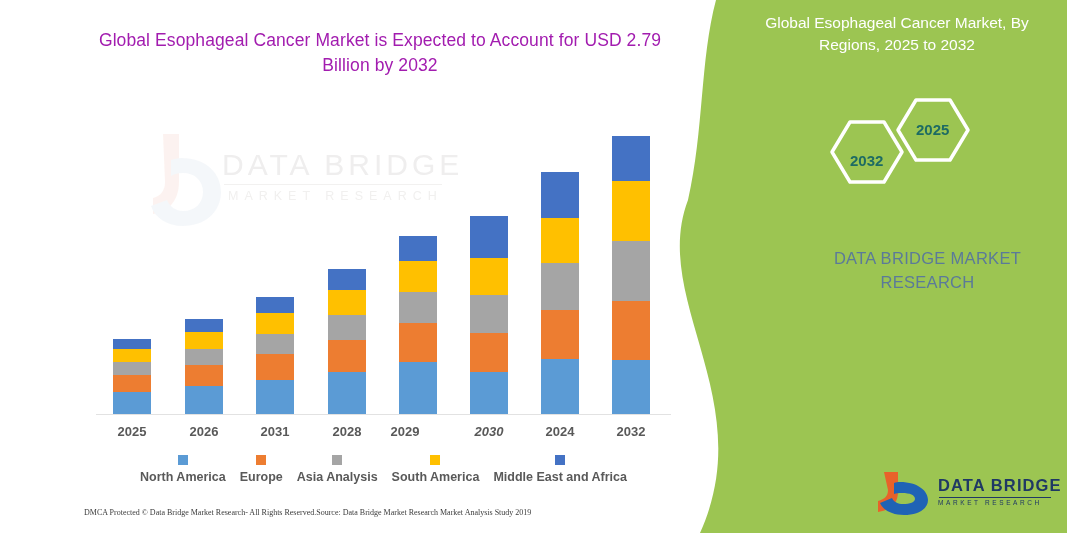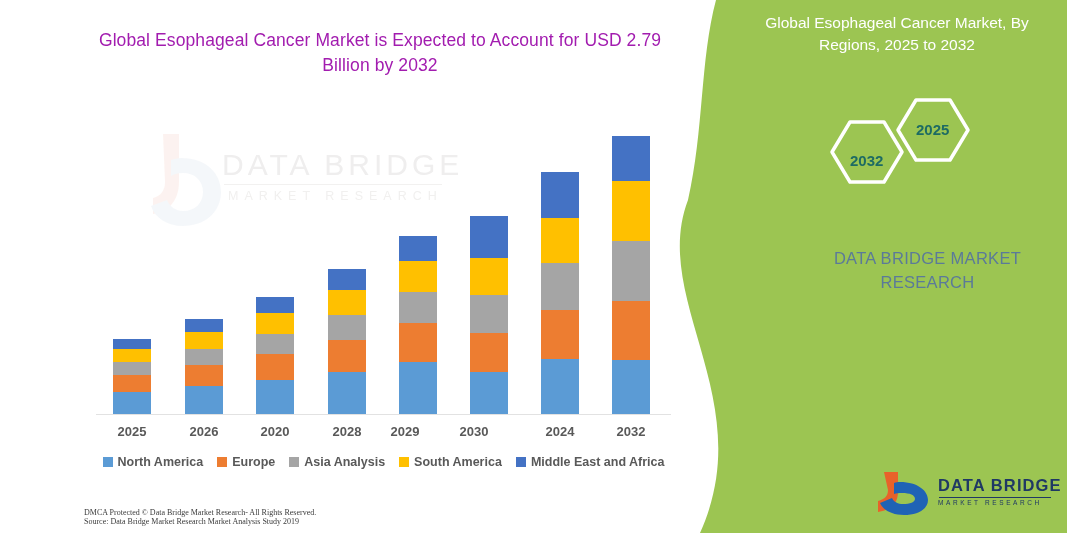--- a/index.html
+++ b/index.html
@@ -58,29 +58,29 @@
     position:absolute;top:0;width:72px;margin-left:-36px;text-align:center;
     font-size:13px;font-weight:bold;color:#595959;
   }
 
   
   #legend{
     position:absolute;left:96px;top:455px;width:575px;
     display:flex;justify-content:center;align-items:center;gap:14px;
     font-size:12.5px;font-weight:bold;color:#595959;
   }
-  .legend-item{display:flex;align-items:center;gap:5px;white-space:nowrap;}
+  .legend-item{display:flex;align-items:center;gap:5px;white-space:nowrap;flex-direction:column;}
   .swatch{width:10px;height:10px;display:inline-block;}
 
   
   #footer{
     position:absolute;left:84px;top:508px;width:590px;
     display:flex;justify-content:flex-start;
     font-family:"Liberation Serif", serif;
-    font-size:8px;color:#3b3b3b;flex-direction:column;
+    font-size:8px;color:#3b3b3b;
   }
 
   
   #panel-title{
     position:absolute;left:762px;top:12px;width:270px;
     text-align:center;color:#ffffff;font-size:15.5px;line-height:22px;
   }
   #hexes{position:absolute;left:820px;top:92px;width:165px;height:110px;}
   .hex-label{
     position:absolute;color:#1d6b63;font-size:15px;font-weight:600;
@@ -174,24 +174,24 @@
         <div class="seg" title="South America 2032: 0.54" style="height: 60px; background: rgb(255, 192, 0);"></div>
         <div class="seg" title="Asia Pacific 2032: 0.55" style="height: 60px; background: rgb(165, 165, 165);"></div>
         <div class="seg" title="Europe 2032: 0.69" style="height: 59px; background: rgb(237, 125, 49);"></div>
         <div class="seg" title="North America 2032: 0.89" style="height: 54px; background: rgb(91, 155, 213);"></div>
       </div>
     </div>
   <div id="axis-line"></div>
   <div id="x-labels">
       <span class="x-label" style="left: 36px;">2025</span>
       <span class="x-label" style="left: 108px;">2026</span>
-      <span class="x-label" style="left: 179px;">2020</span>
+      <span class="x-label" style="left: 179px;">2031</span>
       <span class="x-label" style="left: 251px;">2028</span>
       <span class="x-label" style="left: 309px;">2029</span>
-      <span class="x-label" style="left: 378px;">2030</span>
+      <span class="x-label" style="left: 393px; font-style: italic;">2030</span>
       <span class="x-label" style="left: 464px;">2024</span>
       <span class="x-label" style="left: 535px;">2032</span>
     </div>
 
   <div id="legend">
       <div class="legend-item">
         <span class="swatch" style="background: rgb(91, 155, 213);"></span>
         <span>North America</span>
       </div>
       <div class="legend-item">

